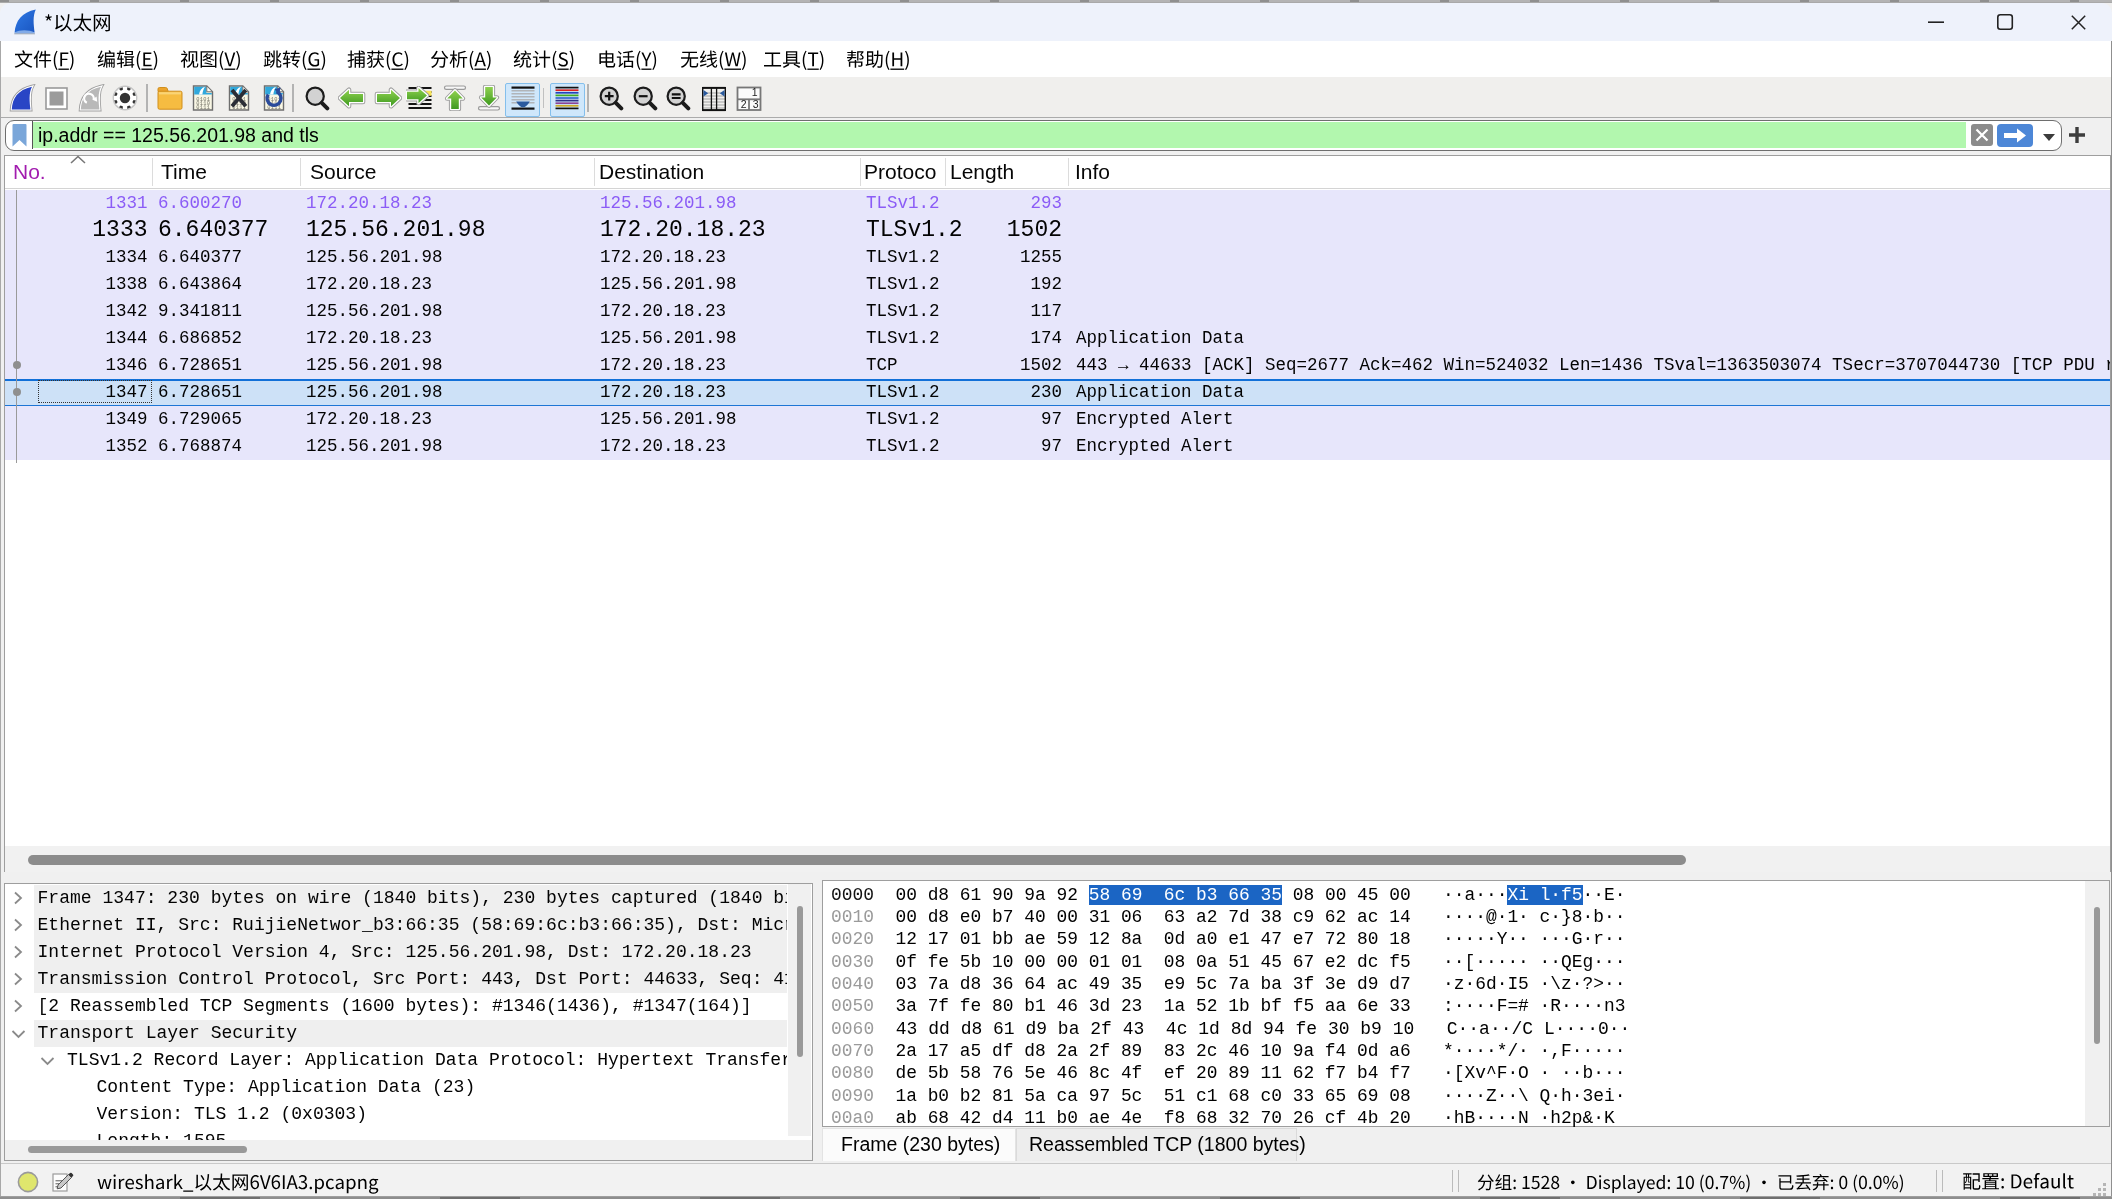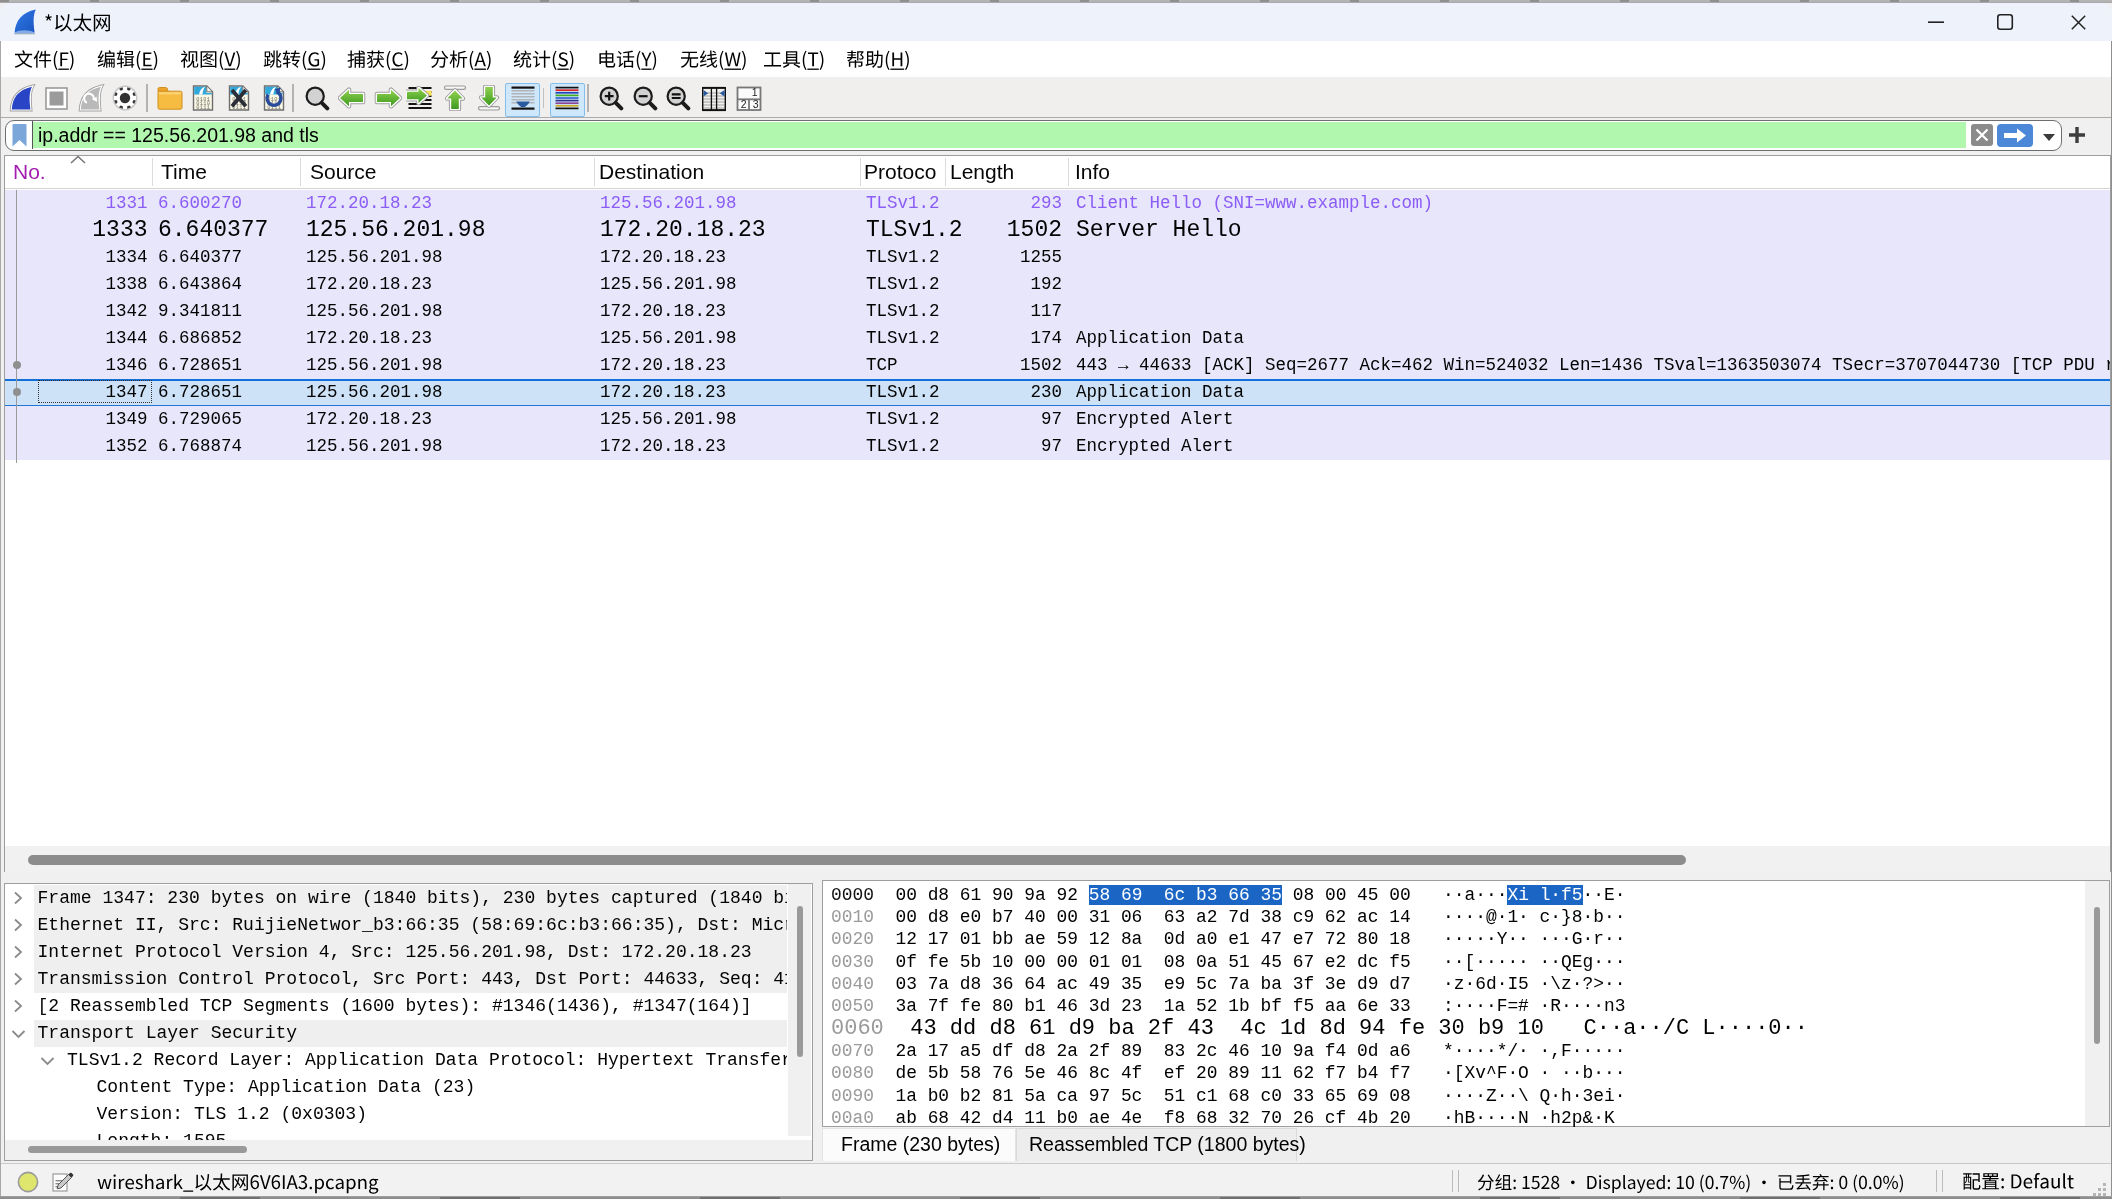--- a/index.html
+++ b/index.html
@@ -316,30 +316,28 @@
 <div class="abs" style="left:4.5px;top:189.5px;width:2105px;height:270px;background:#e7e6fb"></div>
 <div class="abs" style="left:4.5px;top:378.5px;width:2105px;height:27px;background:#cde1f7;border-top:2px solid #1270d8;border-bottom:1.4px solid #1e76d5;box-sizing:border-box"></div>
 <div class="abs" style="left:37.5px;top:380.0px;width:114px;height:23px;border:1px dotted #333;box-sizing:border-box"></div>
 <div class="row mono" style="top:189.5px;font-size:17.5px;color:#8b5cf6">
     <span class="cell r" style="left:32px;width:111.5px">1331</span>
     <span class="cell" style="left:154px">6.600270</span>
     <span class="cell" style="left:302px">172.20.18.23</span>
     <span class="cell" style="left:596px">125.56.201.98</span>
     <span class="cell" style="left:862px">TLSv1.2</span>
     <span class="cell r" style="left:900px;width:158px">293</span>
-    <span class="cell" style="left:1072px;right:0;overflow:hidden">Client Hello (SNI=www.example.com)</span>
   </div>
 <div class="row mono" style="top:216.5px;font-size:23px;color:#030303">
     <span class="cell r" style="left:32px;width:111.5px">1333</span>
     <span class="cell" style="left:154px">6.640377</span>
     <span class="cell" style="left:302px">125.56.201.98</span>
     <span class="cell" style="left:596px">172.20.18.23</span>
     <span class="cell" style="left:862px">TLSv1.2</span>
     <span class="cell r" style="left:900px;width:158px">1502</span>
-    <span class="cell" style="left:1072px;right:0;overflow:hidden">Server Hello</span>
   </div>
 <div class="row mono" style="top:243.5px;font-size:17.5px;color:#030303">
     <span class="cell r" style="left:32px;width:111.5px">1334</span>
     <span class="cell" style="left:154px">6.640377</span>
     <span class="cell" style="left:302px">125.56.201.98</span>
     <span class="cell" style="left:596px">172.20.18.23</span>
     <span class="cell" style="left:862px">TLSv1.2</span>
     <span class="cell r" style="left:900px;width:158px">1255</span>
   </div>
 <div class="row mono" style="top:270.5px;font-size:17.5px;color:#030303">
@@ -450,21 +448,21 @@
 <div class="abs" style="left:796.5px;top:906px;width:6px;height:151px;background:#999;border-radius:3px"></div>
 <div class="abs" style="left:4.5px;top:1140px;width:807px;height:20px;background:#f0f0f0"></div>
 <div class="abs" style="left:28px;top:1145.5px;width:219px;height:7.5px;background:#999;border-radius:3.5px"></div>
 <div class="abs" style="left:822px;top:880px;width:1288px;height:247px;background:#fff;border:1px solid #9e9e9e;box-sizing:border-box"></div>
 <div class="abs mono" style="left:831px;top:883.5px;height:22.35px;line-height:22.650000000000002px;font-size:17.9px;white-space:pre"><span style="color:#121212">0000</span>  00 d8 61 90 9a 92 <span style="background:#1b65c4;color:#fff">58 69  6c b3 66 35</span> 08 00 45 00   ··a···<span style="background:#1b65c4;color:#fff">Xi l·f5</span>··E·</div>
 <div class="abs mono" style="left:831px;top:905.85px;height:22.35px;line-height:22.650000000000002px;font-size:17.9px;white-space:pre"><span style="color:#9a9a9a">0010</span>  00 d8 e0 b7 40 00 31 06  63 a2 7d 38 c9 62 ac 14   ····@·1· c·}8·b··</div>
 <div class="abs mono" style="left:831px;top:928.2px;height:22.35px;line-height:22.650000000000002px;font-size:17.9px;white-space:pre"><span style="color:#9a9a9a">0020</span>  12 17 01 bb ae 59 12 8a  0d a0 e1 47 e7 72 80 18   ·····Y·· ···G·r··</div>
 <div class="abs mono" style="left:831px;top:950.55px;height:22.35px;line-height:22.650000000000002px;font-size:17.9px;white-space:pre"><span style="color:#9a9a9a">0030</span>  0f fe 5b 10 00 00 01 01  08 0a 51 45 67 e2 dc f5   ··[····· ··QEg···</div>
 <div class="abs mono" style="left:831px;top:972.9px;height:22.35px;line-height:22.650000000000002px;font-size:17.9px;white-space:pre"><span style="color:#9a9a9a">0040</span>  03 7a d8 36 64 ac 49 35  e9 5c 7a ba 3f 3e d9 d7   ·z·6d·I5 ·\z·?&gt;··</div>
 <div class="abs mono" style="left:831px;top:995.25px;height:22.35px;line-height:22.650000000000002px;font-size:17.9px;white-space:pre"><span style="color:#9a9a9a">0050</span>  3a 7f fe 80 b1 46 3d 23  1a 52 1b bf f5 aa 6e 33   :····F=# ·R····n3</div>
-<div class="abs mono" style="left:831px;top:1017.6px;height:22.35px;line-height:22.650000000000002px;font-size:22px;white-space:pre"><span style="color:#9a9a9a">0060</span>  43 dd d8 61 d9 ba 2f 43  4c 1d 8d 94 fe 30 b9 10   C··a··/C L····0··</div>
+<div class="abs mono" style="left:831px;top:1017.6px;height:22.35px;line-height:22.650000000000002px;font-size:18px;white-space:pre"><span style="color:#9a9a9a">0060</span>  43 dd d8 61 d9 ba 2f 43  4c 1d 8d 94 fe 30 b9 10   C··a··/C L····0··</div>
 <div class="abs mono" style="left:831px;top:1039.95px;height:22.35px;line-height:22.650000000000002px;font-size:17.9px;white-space:pre"><span style="color:#9a9a9a">0070</span>  2a 17 a5 df d8 2a 2f 89  83 2c 46 10 9a f4 0d a6   *····*/· ·,F·····</div>
 <div class="abs mono" style="left:831px;top:1062.3px;height:22.35px;line-height:22.650000000000002px;font-size:17.9px;white-space:pre"><span style="color:#9a9a9a">0080</span>  de 5b 58 76 5e 46 8c 4f  ef 20 89 11 62 f7 b4 f7   ·[Xv^F·O · ··b···</div>
 <div class="abs mono" style="left:831px;top:1084.65px;height:22.35px;line-height:22.650000000000002px;font-size:17.9px;white-space:pre"><span style="color:#9a9a9a">0090</span>  1a b0 b2 81 5a ca 97 5c  51 c1 68 c0 33 65 69 08   ····Z··\ Q·h·3ei·</div>
 <div class="abs mono" style="left:831px;top:1107.0px;height:22.35px;line-height:22.650000000000002px;font-size:17.9px;white-space:pre"><span style="color:#9a9a9a">00a0</span>  ab 68 42 d4 11 b0 ae 4e  f8 68 32 70 26 cf 4b 20   ·hB····N ·h2p&amp;·K </div>
 <div class="abs" style="left:2085px;top:881px;width:24px;height:245px;background:#f0f0f0"></div>
 <div class="abs" style="left:2093.5px;top:907px;width:6.5px;height:137px;background:#999;border-radius:3px"></div>
 <div class="abs" style="left:822px;top:1128px;width:194px;height:33px;background:#fbfbfb;border:1px solid #e3e3e3;border-bottom:none;box-sizing:border-box"></div>
 <div class="abs" style="left:1016px;top:1128px;width:281px;height:33px;background:#ededed;border:1px solid #dadada;border-bottom:none;box-sizing:border-box"></div>
 <div class="abs" style="left:841px;top:1128px;height:33px;line-height:33px;font-size:19.5px;color:#000">Frame (230 bytes)</div>
 <div class="abs" style="left:1029px;top:1128px;height:33px;line-height:33px;font-size:19.5px;color:#000">Reassembled TCP (1800 bytes)</div>

